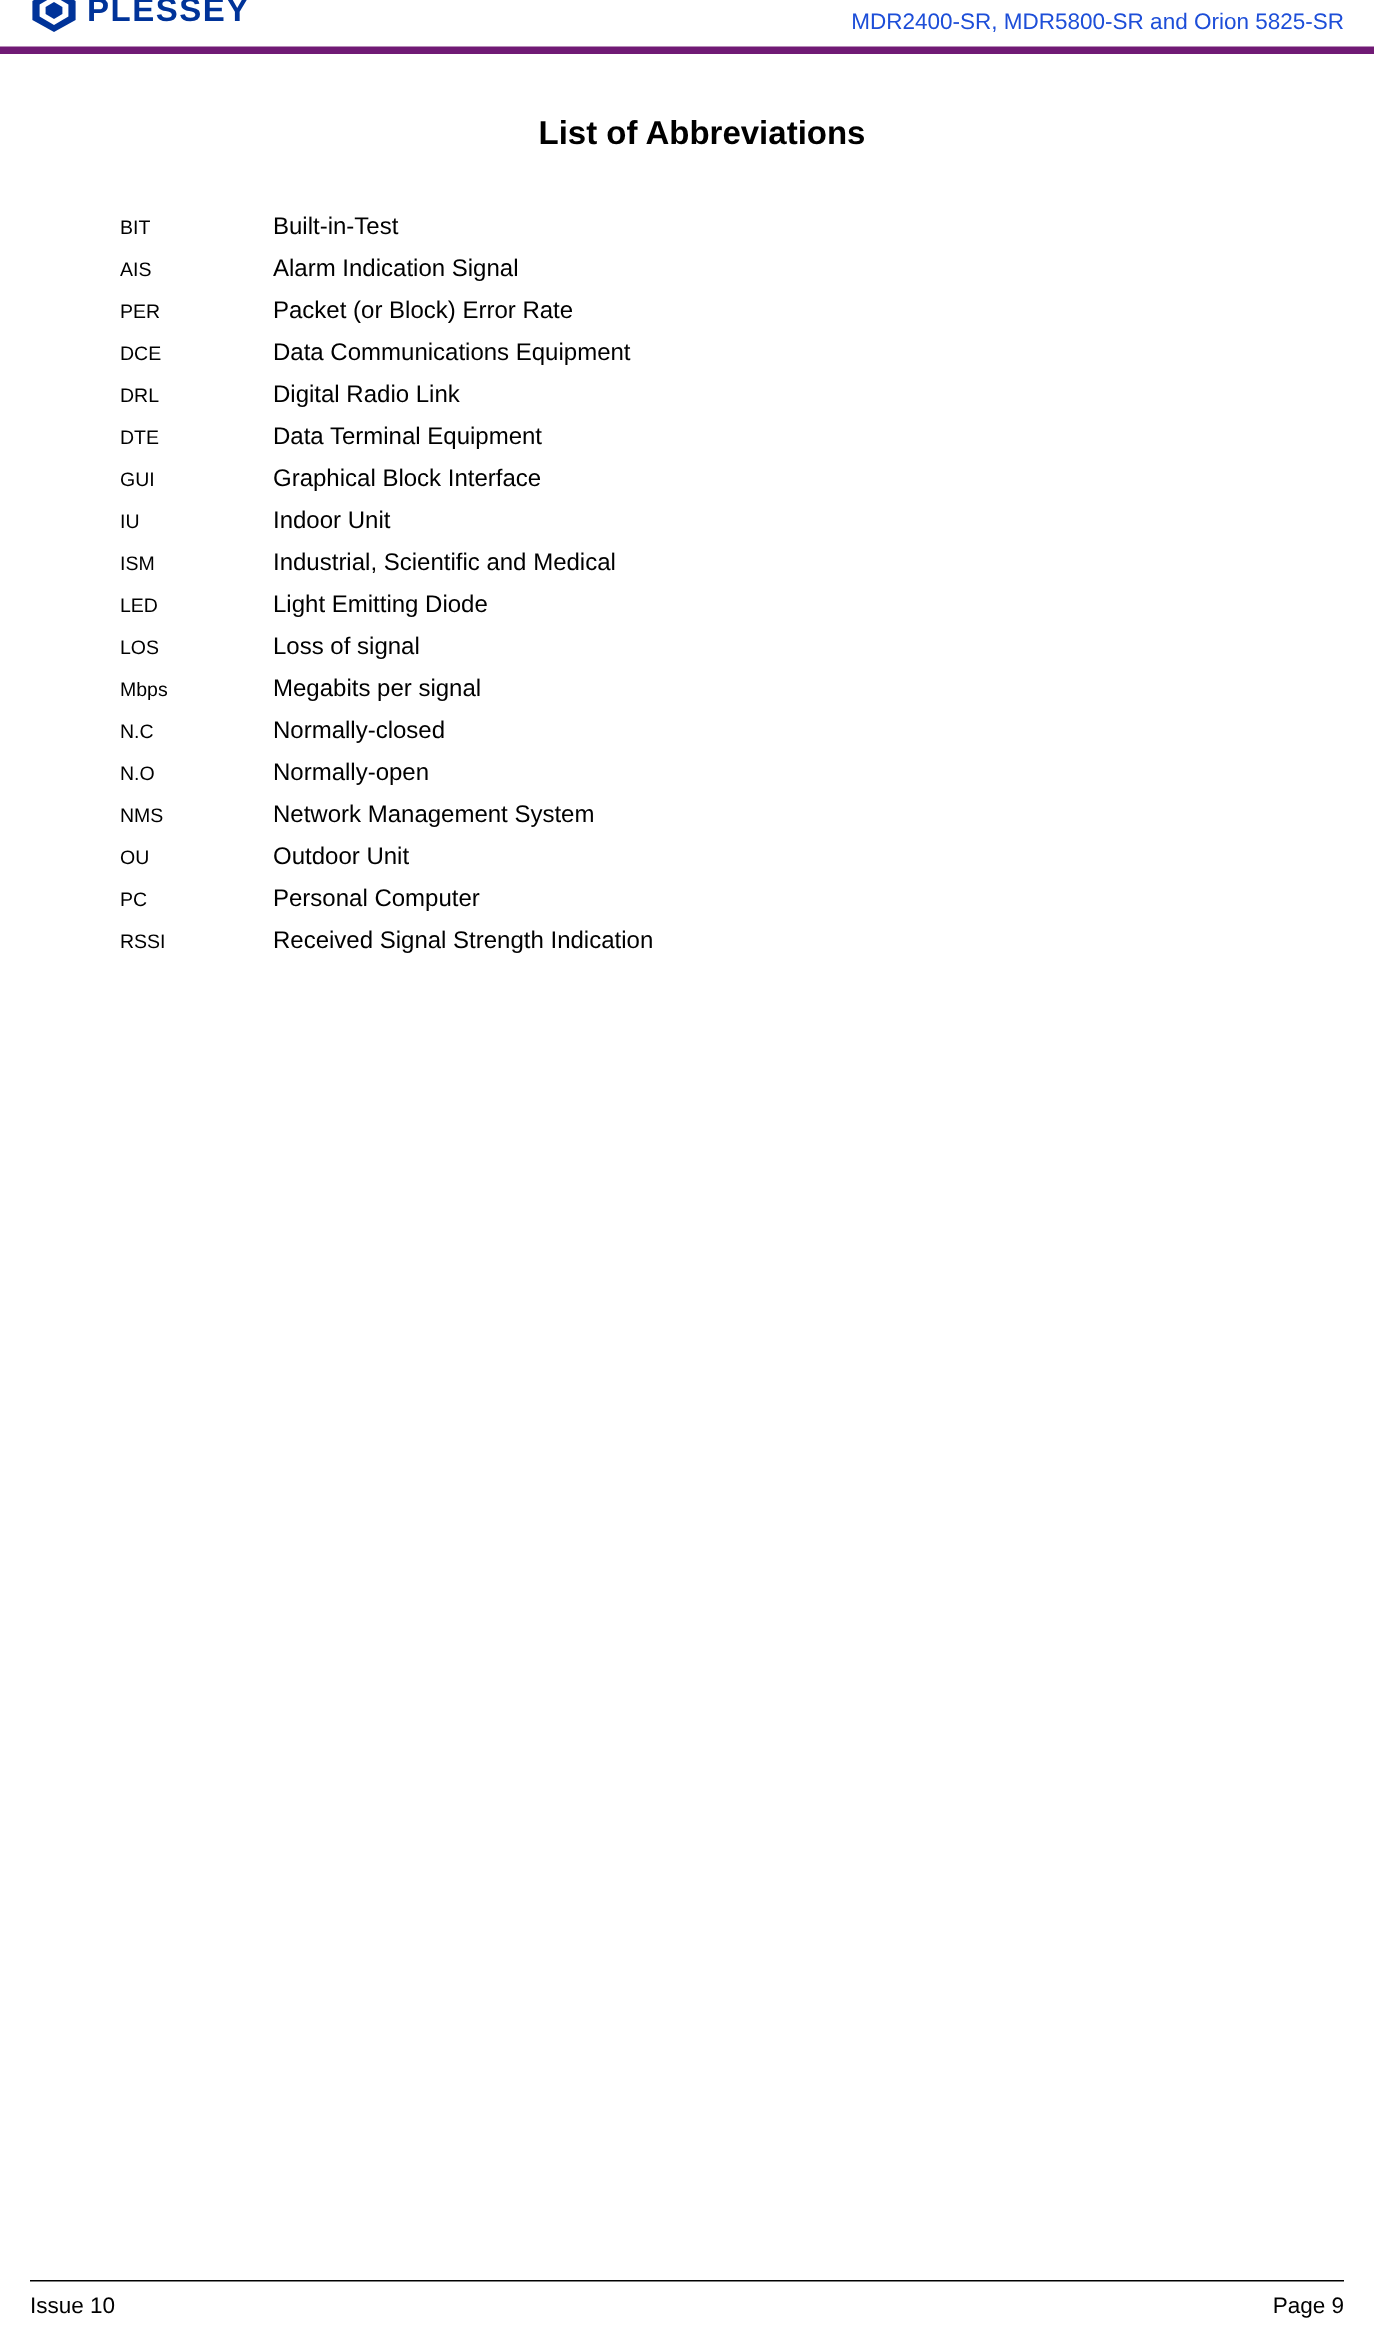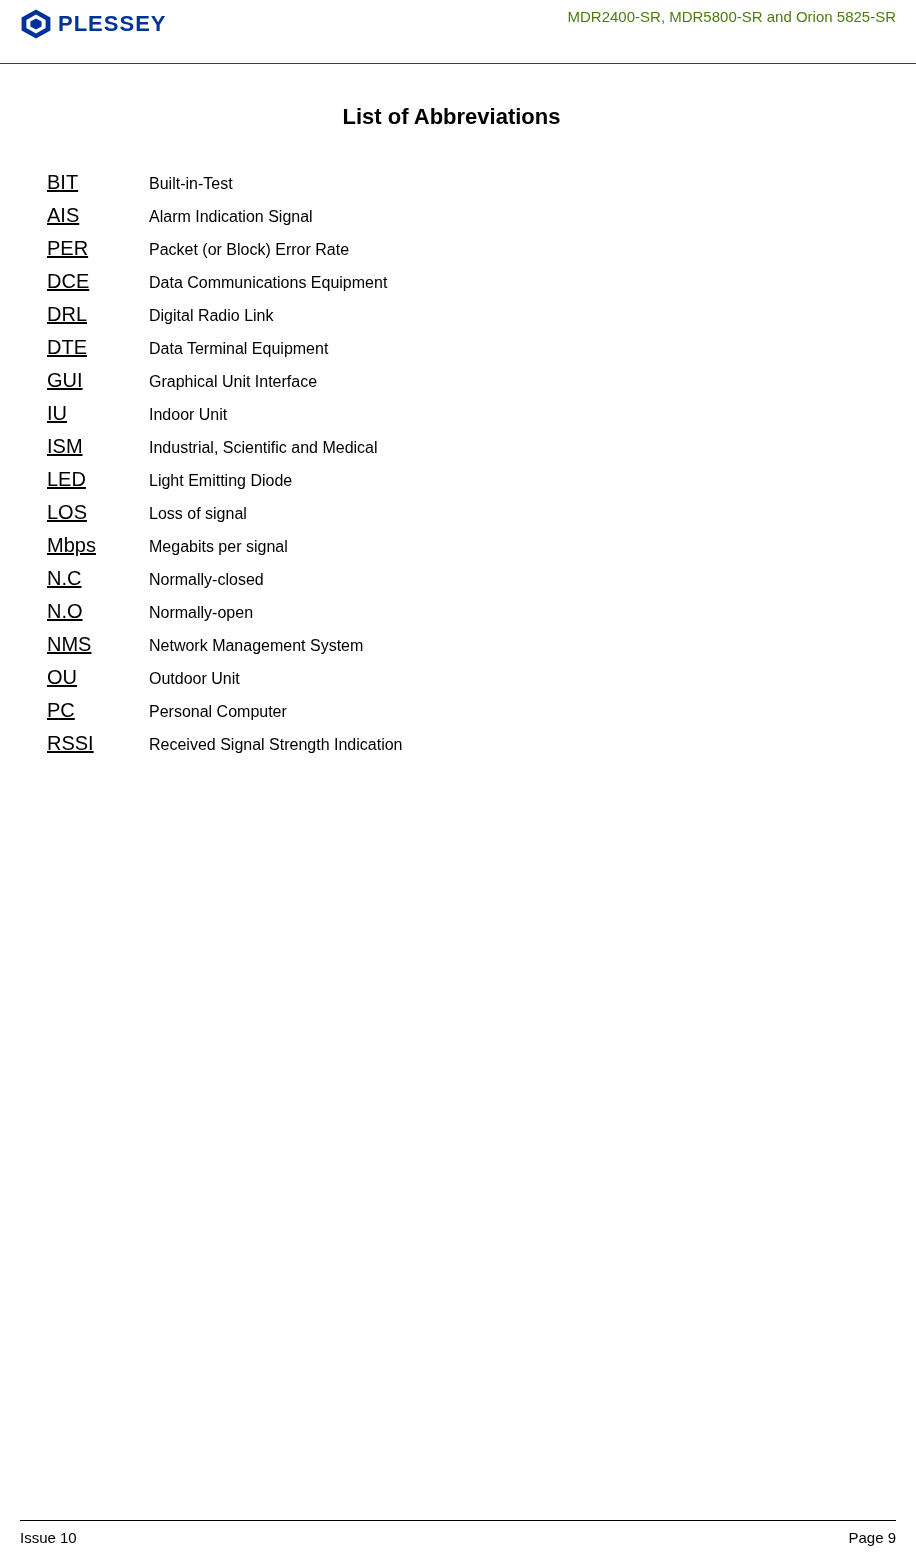--- a/index.html
+++ b/index.html
@@ -14,25 +14,25 @@
       background: #ffffff;
       font-family: Arial, Helvetica, sans-serif;
       font-size: 16px;
       color: #000000;
       position: relative;
     }
 
     
     .header {
       display: flex;
-      align-items: flex-start;
+      align-items: flex-end;
       justify-content: space-between;
-      border-bottom: 1px solid #701a75;
+      border-bottom: 5px solid #701a75;
       padding: 8px 20px;
-      height: 64px;
+      height: 36px;
     }
 
     .logo-container {
       display: flex;
       align-items: center;
       gap: 6px;
     }
 
     .logo-icon {
       width: 32px;
@@ -41,48 +41,47 @@
 
     .logo-text {
       font-size: 22px;
       font-weight: 900;
       color: #003399;
       letter-spacing: 1px;
     }
 
     .header-title {
       font-size: 15px;
-      color: #4d7c0f;
+      color: #1d4ed8;
       font-weight: normal;
     }
 
     
     .content {
-      padding: 40px 60px 80px 47px;
+      padding: 40px 60px 80px 80px;
     }
 
     .page-title {
       text-align: center;
       font-size: 22px;
       font-weight: bold;
       margin-bottom: 36px;
     }
 
     .abbrev-row {
       display: flex;
       align-items: baseline;
       padding: 5px 0;
     }
 
     .abbrev-code {
       width: 90px;
       min-width: 90px;
-      font-size: 20px;
+      font-size: 13px;
       font-weight: normal;
-      text-decoration: underline;
     }
 
     .abbrev-definition {
       font-size: 16px;
       margin-left: 12px;
     }
 
     
     .footer {
       position: absolute;
@@ -137,21 +136,21 @@
       <div class="abbrev-row">
         <span class="abbrev-code">DRL</span>
         <span class="abbrev-definition">Digital Radio Link</span>
       </div>
       <div class="abbrev-row">
         <span class="abbrev-code">DTE</span>
         <span class="abbrev-definition">Data Terminal Equipment</span>
       </div>
       <div class="abbrev-row">
         <span class="abbrev-code">GUI</span>
-        <span class="abbrev-definition">Graphical Unit Interface</span>
+        <span class="abbrev-definition">Graphical Block Interface</span>
       </div>
       <div class="abbrev-row">
         <span class="abbrev-code">IU</span>
         <span class="abbrev-definition">Indoor Unit</span>
       </div>
       <div class="abbrev-row">
         <span class="abbrev-code">ISM</span>
         <span class="abbrev-definition">Industrial, Scientific and Medical</span>
       </div>
       <div class="abbrev-row">

